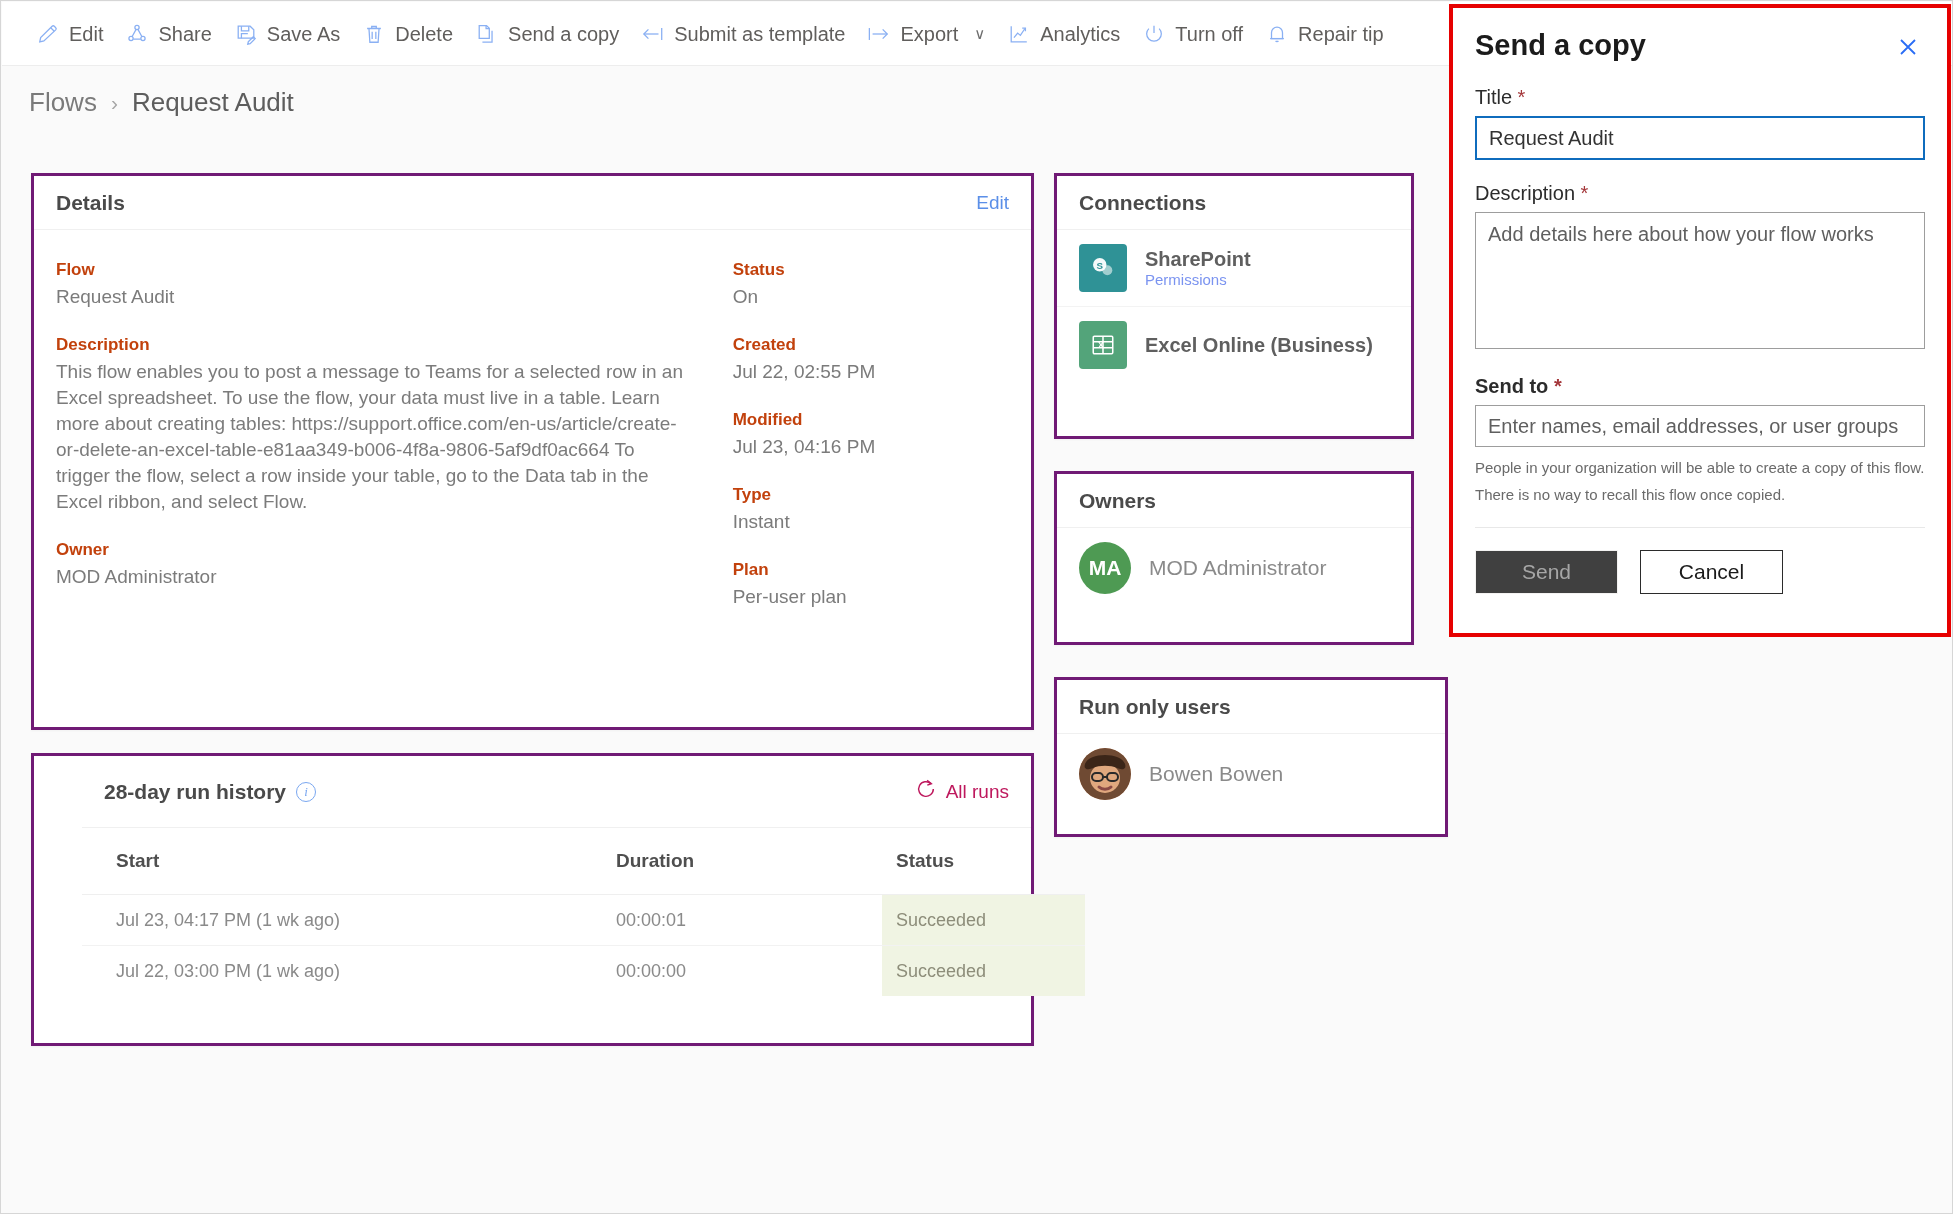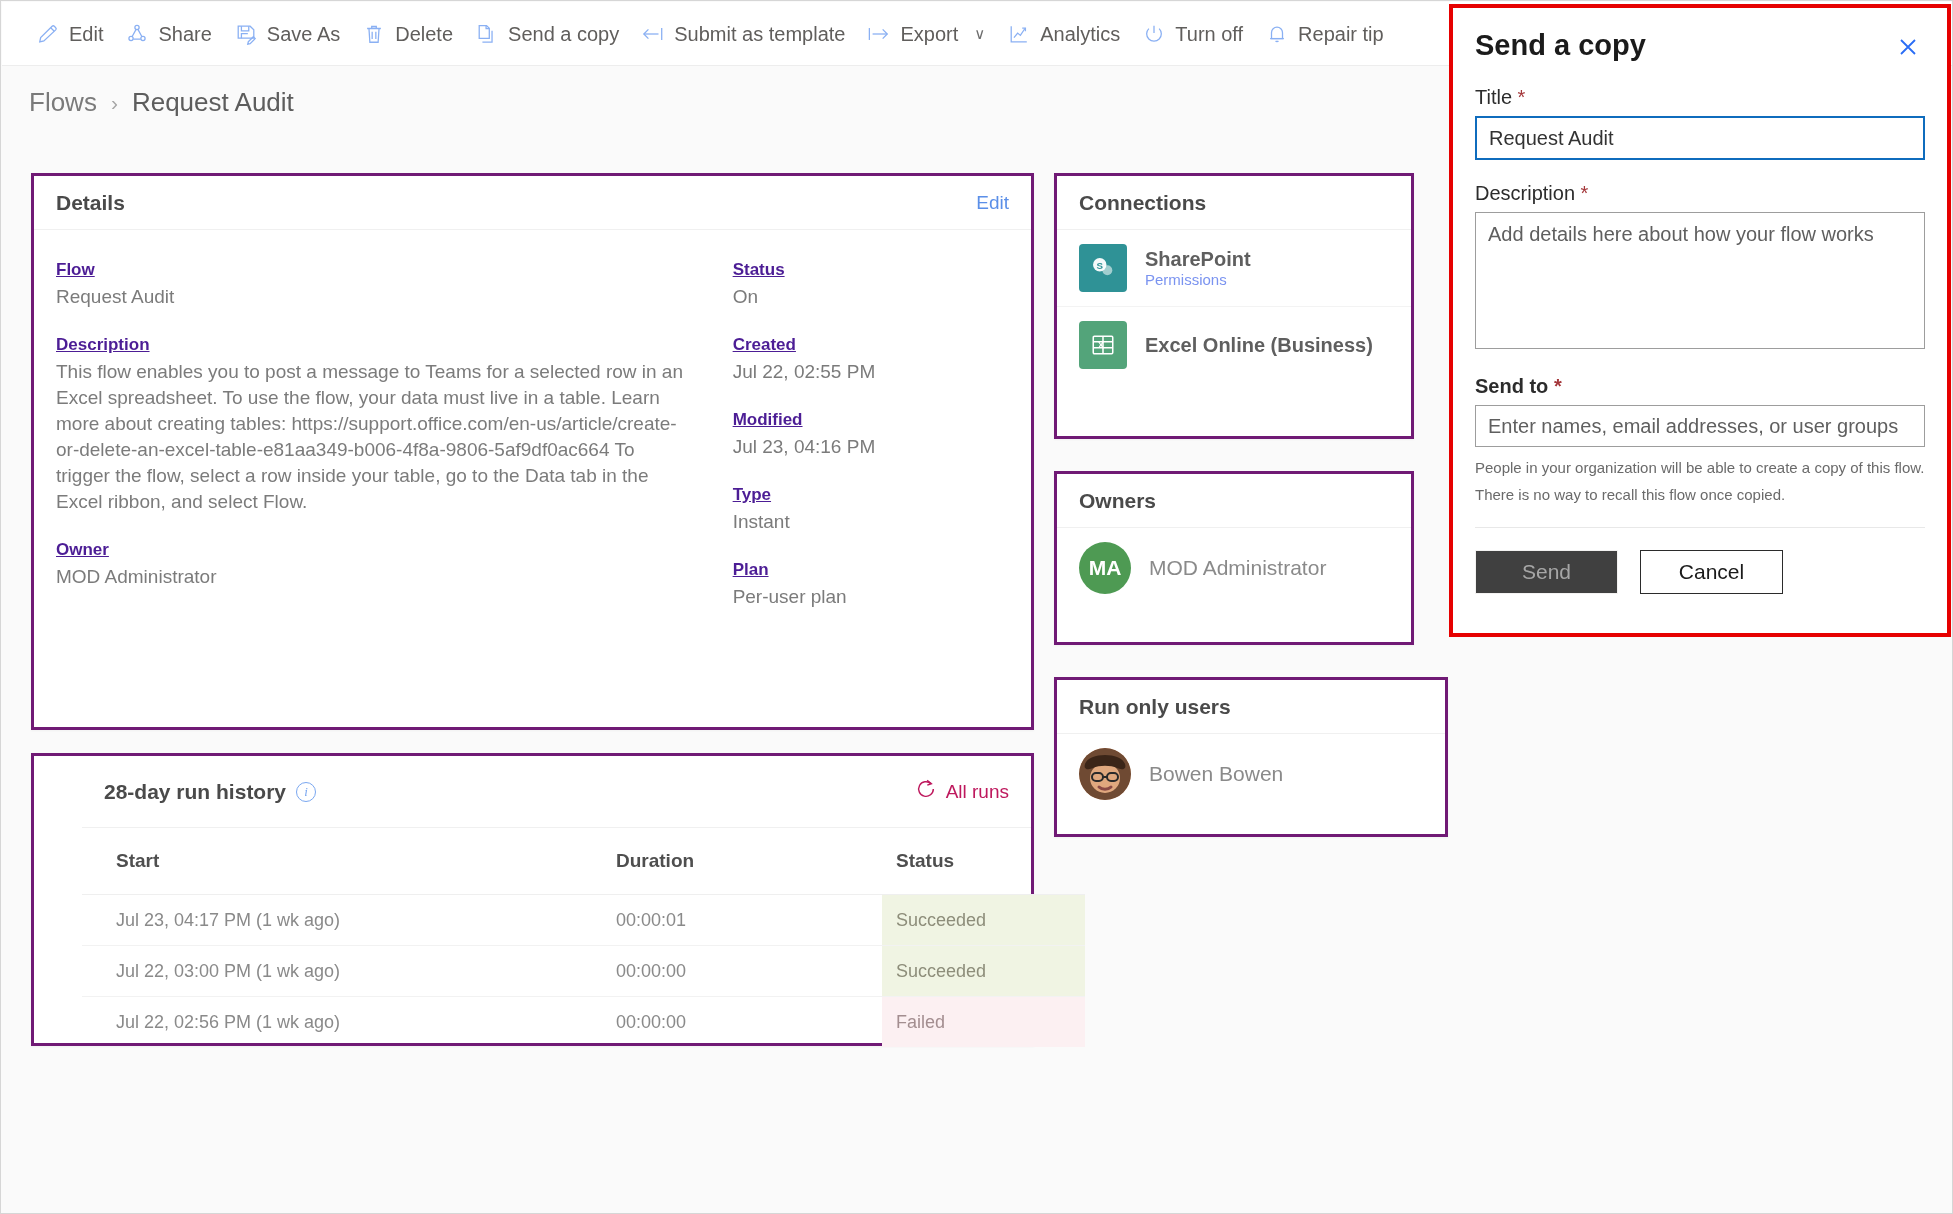--- a/index.html
+++ b/index.html
@@ -122,23 +122,22 @@
     position: relative;
     padding: 30px 22px 0 22px;
     display: flex;
   }
   .det-col-left { width: 645px; }
   .det-col-right { width: 320px; padding-left: 40px;}
   .field { margin-bottom: 25px; }
   .field-label {
     font-size: 17px;
     font-weight: bold;
-    color: #4c1d95;
+    color: #c2410c;
     margin-bottom: 4px;
-    text-decoration: underline;
   }
   .field-value {
     font-size: 19px;
     color: #7b7b7b;
     line-height: 1.37;
     word-break: break-word;
   }
   .original-template {
     position: absolute;
     left: 52px; bottom: 0;
@@ -654,27 +653,20 @@
             <div class="badge-cell st-succeeded">Succeeded</div>
           </td>
         </tr>
         <tr>
           <td>Jul 22, 03:00 PM (1 wk ago)</td>
           <td>00:00:00</td>
           <td class="cell-status" style="padding:0;">
             <div class="badge-cell st-succeeded">Succeeded</div>
           </td>
         </tr>
-        <tr>
-          <td>Jul 22, 02:56 PM (1 wk ago)</td>
-          <td>00:00:00</td>
-          <td class="cell-status" style="padding:0;">
-            <div class="badge-cell st-failed">Failed</div>
-          </td>
-        </tr>
       </tbody>
     </table>
   </div>
 
   <div id="send-copy-dialog">
     <div class="dlg-inner">
 
       <div class="dlg-head">
         <div class="dlg-title">Send a copy</div>
         <div class="close-x">

